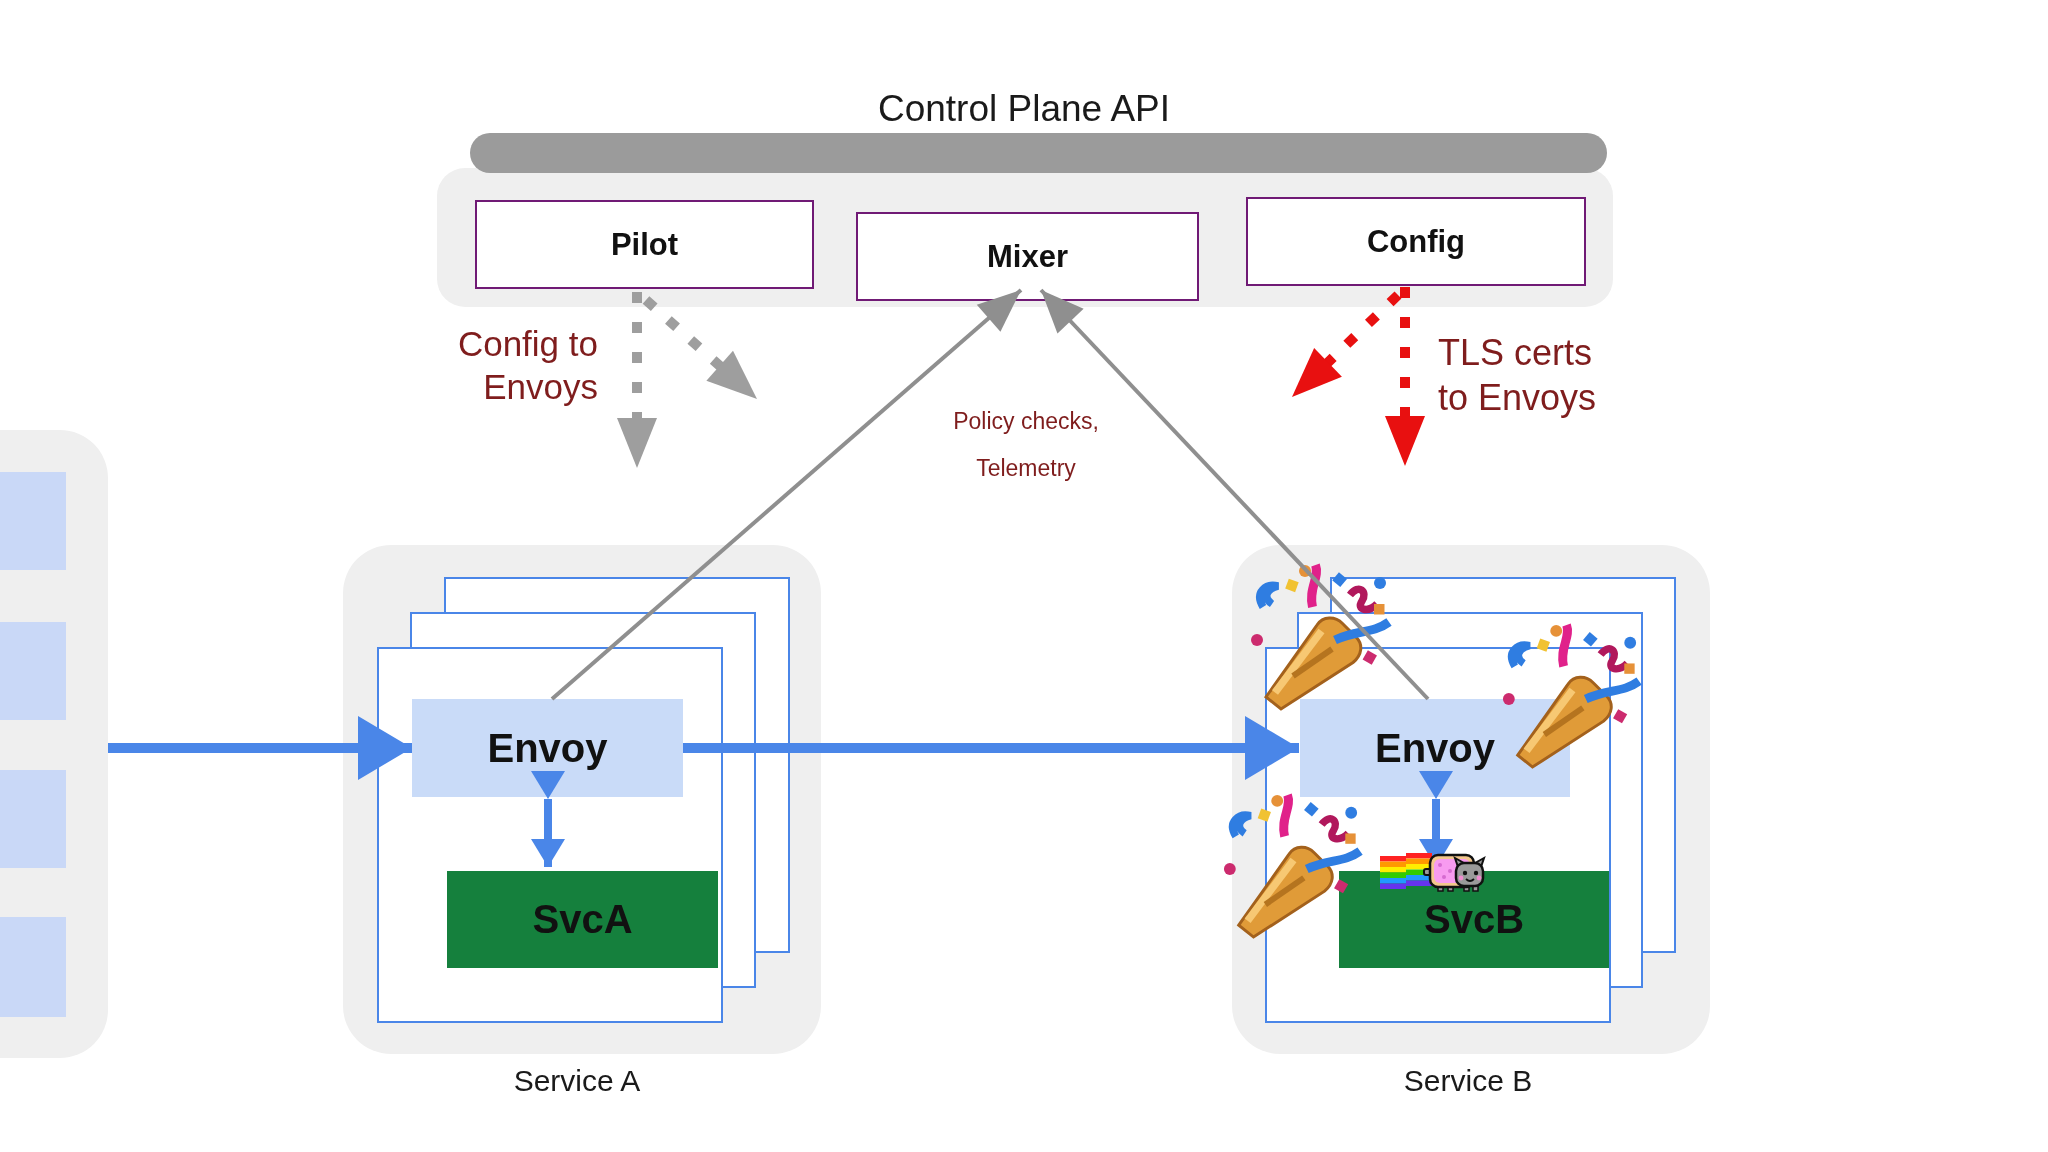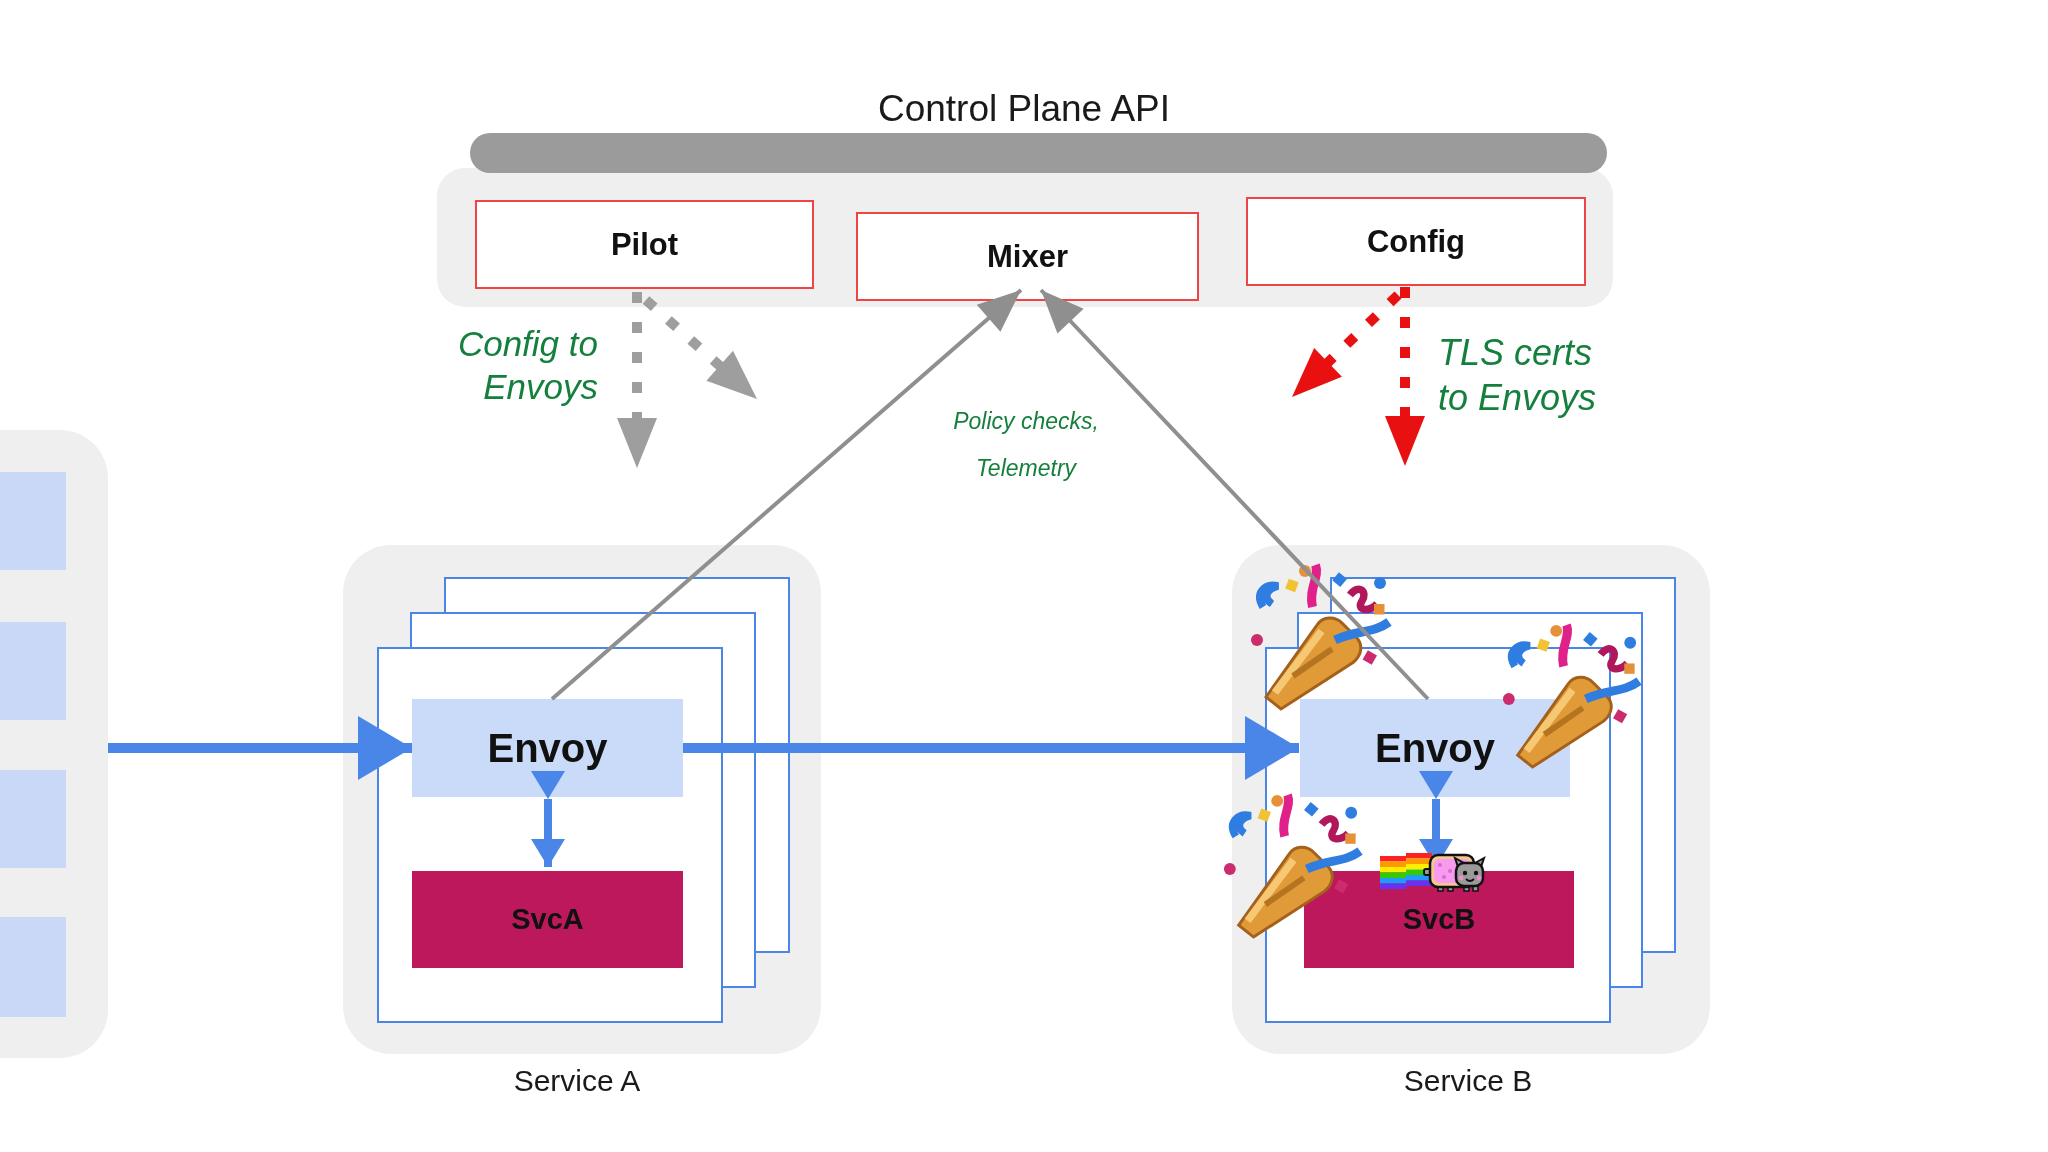--- a/index.html
+++ b/index.html
@@ -8,31 +8,31 @@
     background:#ffffff;font-family:"Liberation Sans",sans-serif;color:#111;
   }
   .abs{position:absolute;}
   
   .pod-group{background:#efefef;border-radius:48px;z-index:1;}
   .cp-group{background:#efefef;border-radius:28px;z-index:2;}
   .cp-bar{background:#9b9b9b;border-radius:20px;z-index:3;}
   
   .card{background:#ffffff;border:2px solid #4a86e8;z-index:2;}
   
-  .cp-box{background:#ffffff;border:2px solid #ef4444;display:flex;align-items:center;justify-content:center;
+  .cp-box{background:#ffffff;border:2px solid #701a75;display:flex;align-items:center;justify-content:center;
           font-weight:bold;font-size:31px;z-index:3;}
   .envoy-box{background:#c9dbf8;display:flex;align-items:center;justify-content:center;
              font-weight:bold;font-size:40px;z-index:3;}
-  .svc-box{background:#be185d;display:flex;align-items:center;justify-content:center;
-           font-weight:bold;font-size:29px;z-index:3;}
+  .svc-box{background:#15803d;display:flex;align-items:center;justify-content:center;
+           font-weight:bold;font-size:40px;z-index:3;margin-left:35px;}
   .stack-box{background:#c9d8f7;z-index:2;}
   
   .title{font-size:37px;text-align:center;z-index:7;color:#1a1a1a;}
   .caption{font-size:30px;text-align:center;z-index:7;color:#1a1a1a;}
-  .note{font-style:italic;font-size:35px;z-index:7;color:#15803d;}
+  .note{font-size:35px;z-index:7;color:#7f1d1d;}
   .note span{display:block;}
   .note-right{text-align:right;line-height:43px;}
   .note-center{text-align:center;line-height:47px;}
   .note-left{text-align:left;line-height:45px;}
   svg.connectors{left:0;top:0;z-index:5;pointer-events:none;}
   .emoji{z-index:4;}
   .emoji-top{z-index:6;}
 </style>
 </head>
 <body>

